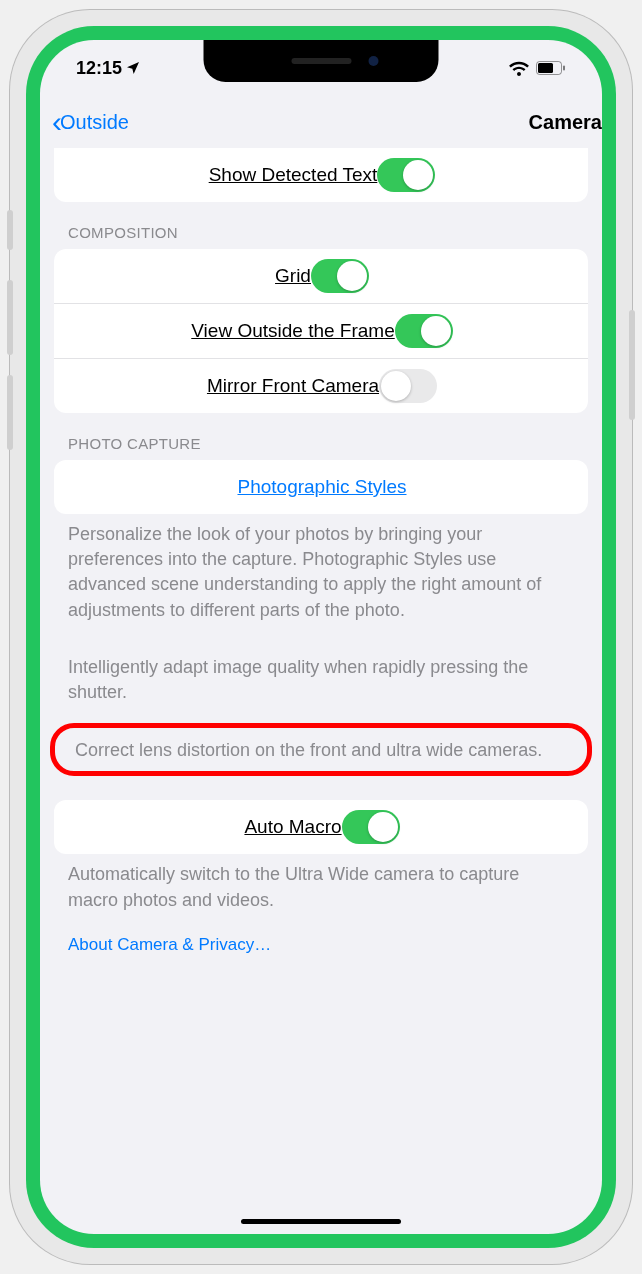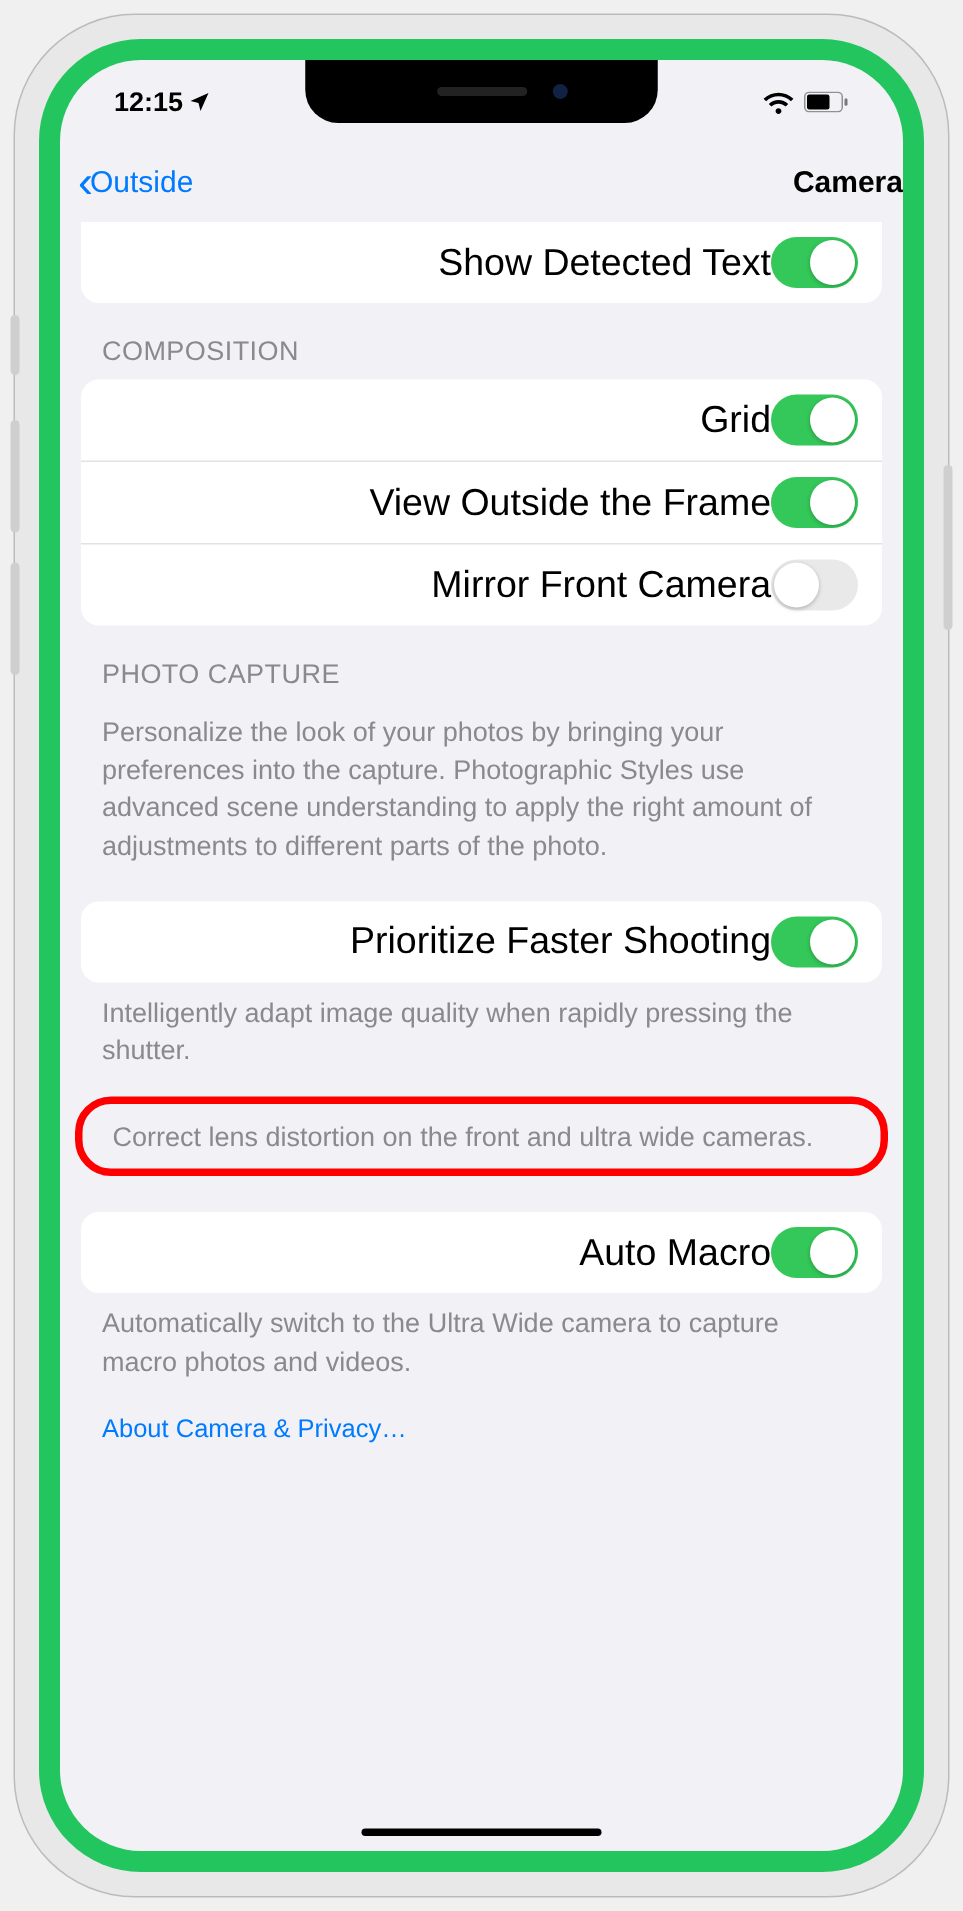--- a/index.html
+++ b/index.html
@@ -70,46 +70,47 @@
     display: flex;
     align-items: center;
     padding: 0 12px;
     position: relative;
   }
   .back-btn { display: flex; align-items: center; color: #007aff; font-size: 20px; z-index:2;}
   .back-chevron { font-size: 30px; font-weight:300; line-height:1; margin-right:-2px;}
   .nav-title { position:absolute; left:0; right:0; text-align:right; font-size: 20px; font-weight: 600; }
   .content { padding: 0; }
   .section-header {
-    font-size: 18px;
+    font-size: 15px;
     color: #8a8a8e;
     padding: 22px 40px 8px 28px;
     letter-spacing: 0.3px;
   }
   .section-footer {
     font-size: 18px;
     color: #8a8a8e;
     padding: 8px 28px 0 28px;
     line-height: 1.4;
   }
   .cell-group {
     background: #fff;
     border-radius: 12px;
     margin: 0 14px;
     overflow: hidden;
   }
   .cell {
     display: flex;
     align-items: center;
-    justify-content: flex-end;
+    justify-content: center;
     min-height: 54px;
     padding: 10px 16px 10px 18px;
-    font-size: 25px;
+    font-size: 19px;
     color: #000;
     border-top: 1px solid #e2e2e5;
+    text-decoration: underline;
   }
   .cell:first-child { border-top: none; }
   .cell.link { color: #007aff; }
   .spacer { height: 24px; }
   .toggle {
     width: 58px; height: 34px; border-radius: 17px; position: relative; flex-shrink:0;
   }
   .toggle.on { background: #34c759; }
   .toggle.off { background: #e9e9ea; }
   .knob {
@@ -201,32 +202,29 @@
           </div>
           <div class="cell">
             <span>Mirror Front Camera</span>
             <div class="toggle off">
                 <div class="knob"></div>
               </div>
           </div>
         </div>
 
         <div class="section-header">PHOTO CAPTURE</div>
+        <div class="cell-group">
+          <div class="cell link">
+            <span>Photographic Styles</span>
+          </div>
+        </div>
         <div class="section-footer">Personalize the look of your photos by bringing your preferences into the capture. Photographic Styles use advanced scene understanding to apply the right amount of adjustments to different parts of the photo.</div>
 
         <div class="spacer"></div>
 
-        <div class="cell-group">
-          <div class="cell">
-            <span>Prioritize Faster Shooting</span>
-            <div class="toggle on">
-                <div class="knob"></div>
-              </div>
-          </div>
-        </div>
         <div class="section-footer">Intelligently adapt image quality when rapidly pressing the shutter.</div>
 
         <div class="highlight-box">
           <div class="section-footer">Correct lens distortion on the front and ultra wide cameras.</div>
         </div>
 
         <div class="spacer"></div>
 
         <div class="cell-group">
           <div class="cell">

